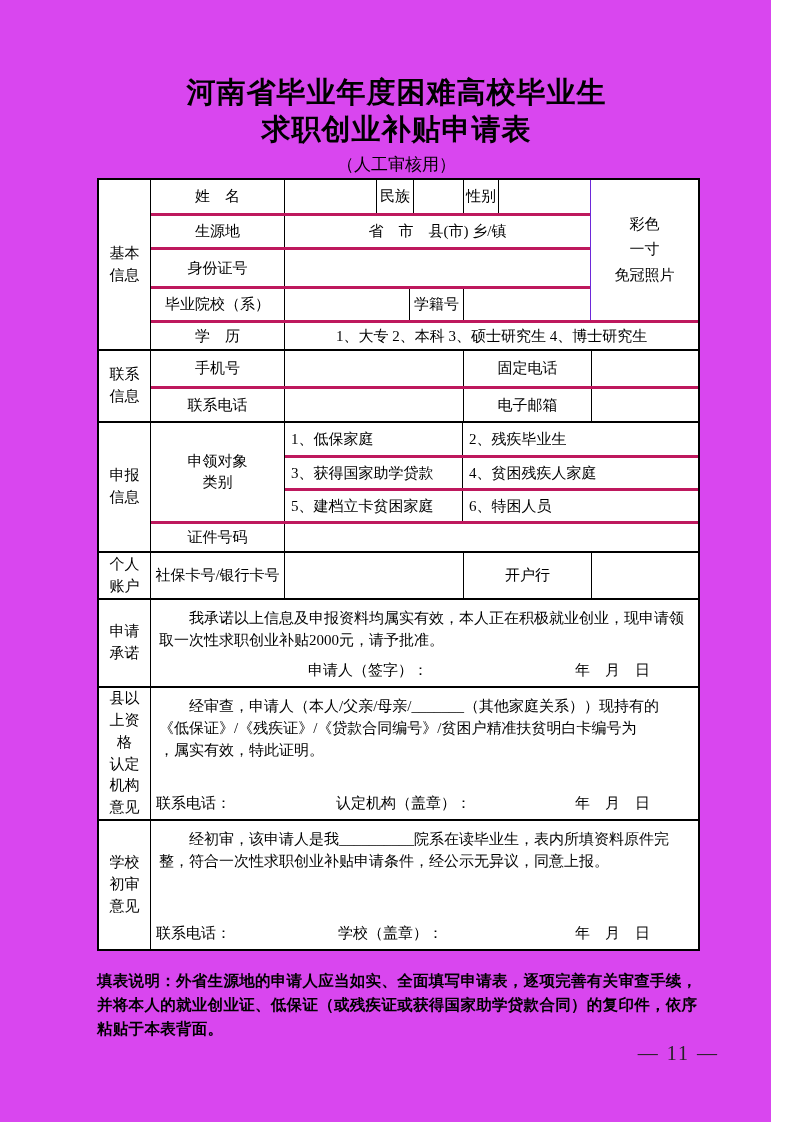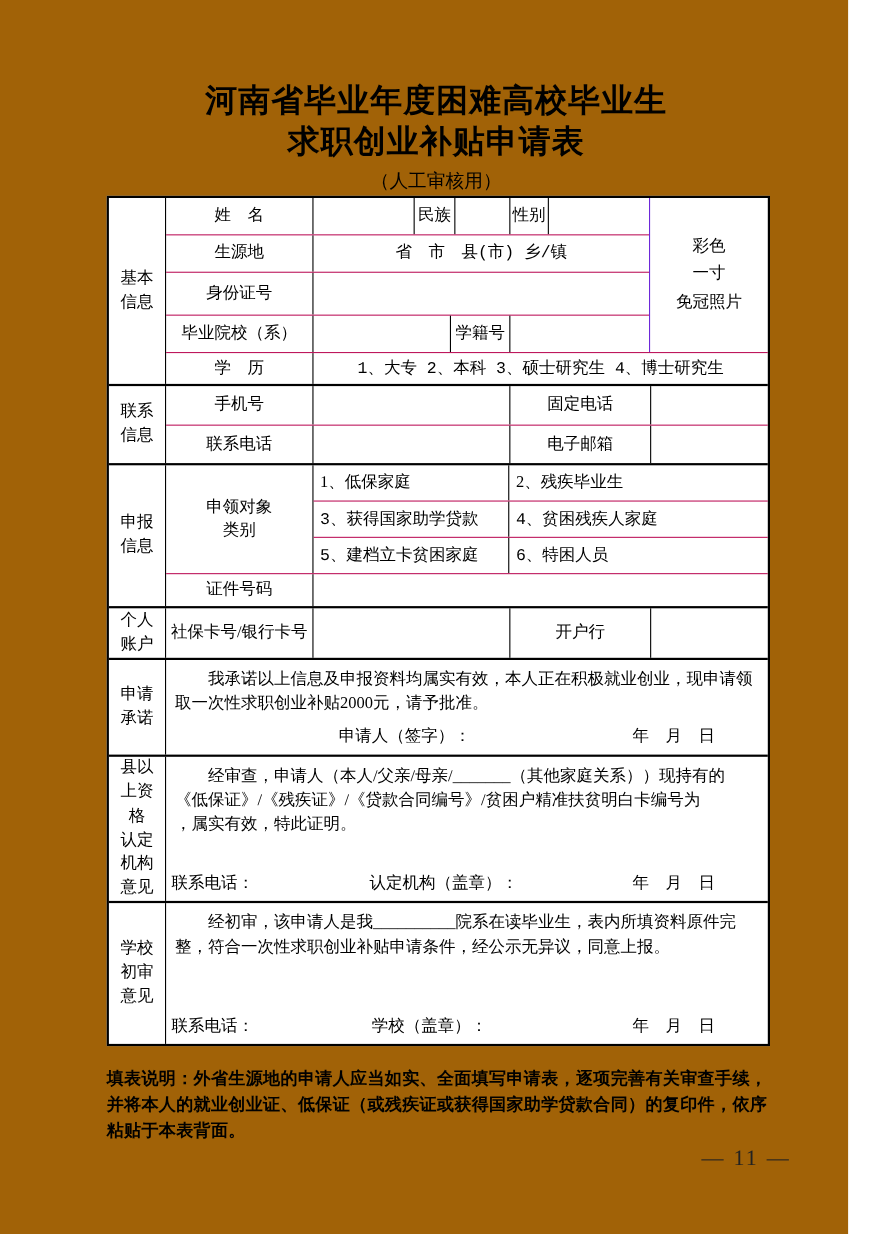--- a/index.html
+++ b/index.html
@@ -4,21 +4,21 @@
 <style>
   * { margin:0; padding:0; box-sizing:border-box; }
   html,body { background:#ffffff; }
   body {
     width:793px; height:1122px;
     font-family:"Liberation Serif","DejaVu Serif",serif;
     color:#111;
     position:relative;
     overflow:hidden;
   }
-  .page { position:relative; width:771px; height:1122px; background:#a16207; }
+  .page { position:relative; width:771px; height:1122px; background:#d946ef; }
 
   
   .title-block { position:absolute; top:74px; left:0; width:793px; text-align:center; }
   .title-line {
     font-family:"Liberation Sans","DejaVu Sans",sans-serif;
     font-weight:bold; font-size:29px; line-height:37px; letter-spacing:1px; color:#000;
   }
   .subtitle { font-size:17px; line-height:26px; margin-top:4px; color:#000; }
 
   
@@ -32,21 +32,21 @@
   .cat {
     width:52px; min-width:52px;
     border-right:1px solid #000;
     display:flex; align-items:center; justify-content:center;
     text-align:center; white-space:pre-line; line-height:1.45;
   }
   .sec-body { flex:1; display:flex; flex-direction:column; min-width:0; }
   .flexh { display:flex; }
   .rows { flex:1; display:flex; flex-direction:column; min-width:0; }
   .row { display:flex; min-width:0; }
-  .bt1 { border-top:1px solid #be185d;font-family:Liberation Mono, monospace; }
+  .bt1 { border-top:3px solid #be185d; }
   .c { display:flex; align-items:center; justify-content:center; text-align:center; white-space:pre-line; }
   .bl1 { border-left:1px solid #000; }
   .grow { flex:1; min-width:0; }
   .left-al { justify-content:flex-start; text-align:left; padding-left:6px; }
 
   
   .w-label { width:133px; min-width:133px; }
   .w-name { width:92px; }
   .w-ethnic { width:37px; }
   .w-ethnicv { width:50px; }

